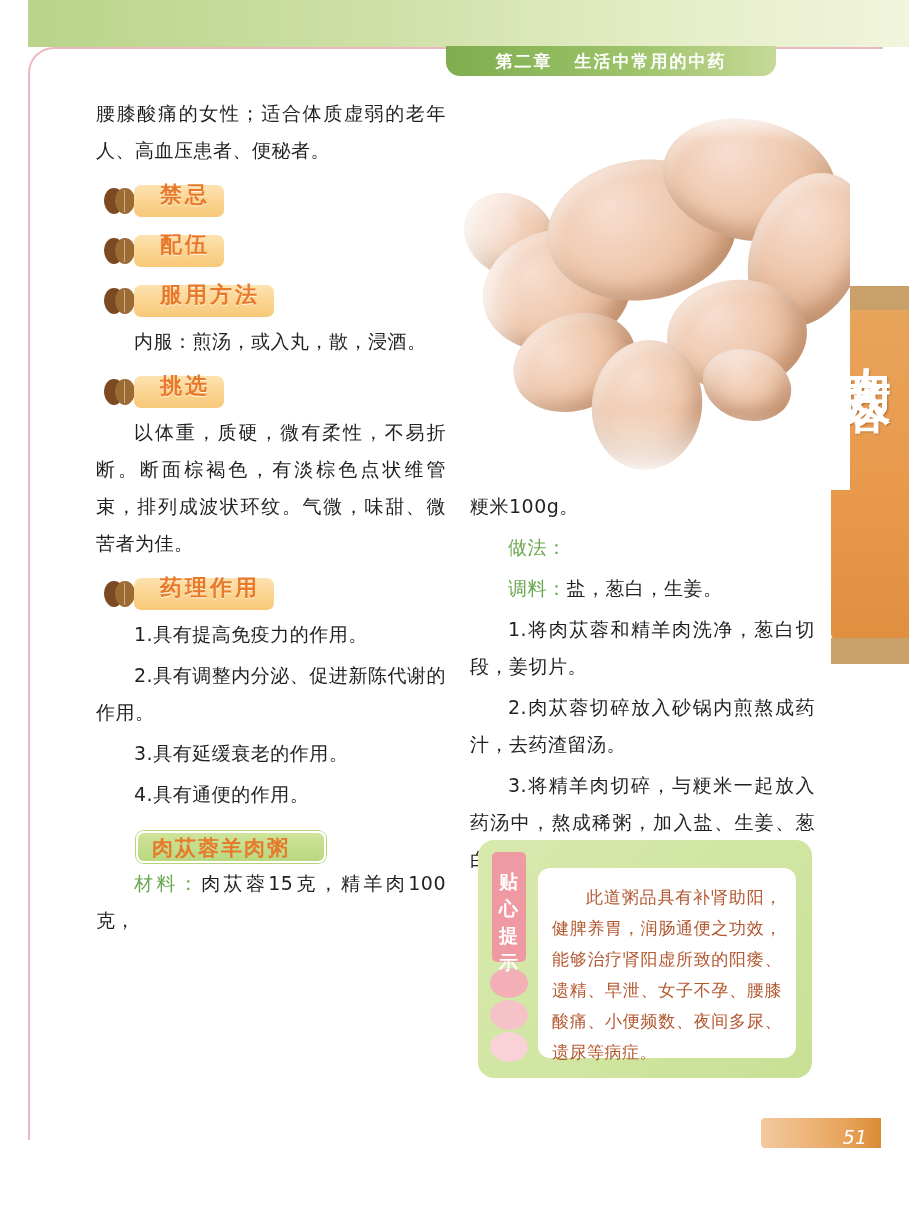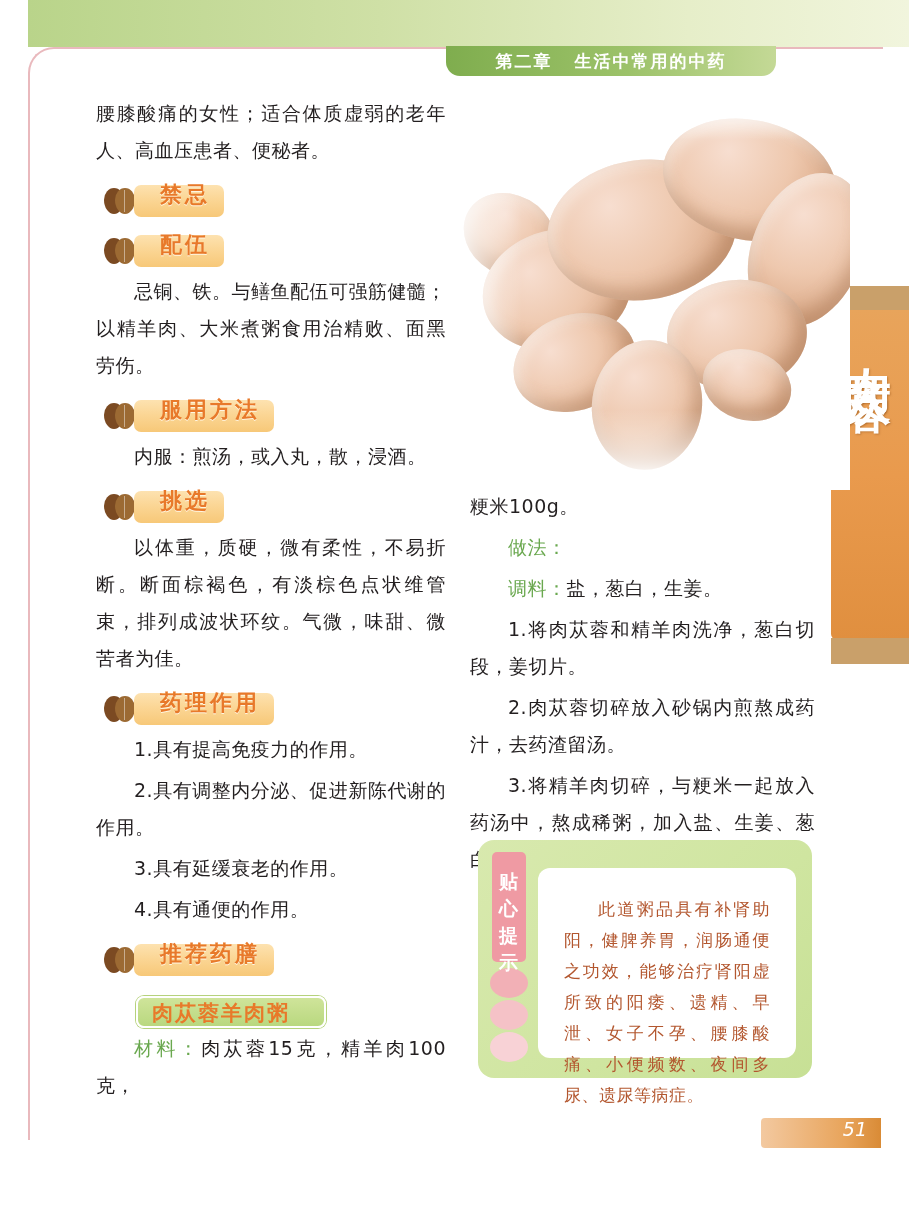--- a/index.html
+++ b/index.html
@@ -97,21 +97,21 @@
   .page-num-tab {
     position: absolute;
     right: 28px; bottom: 48px;
     width: 120px; height: 30px;
     background: linear-gradient(90deg,#f3c9a0 0%, #e8a45b 70%, #d98b36 100%);
     border-radius: 4px 0 0 4px;
     color: #ffffff;
     font-size: 19px;
     font-style: italic;
     display: flex;
-    align-items: flex-start;
+    align-items: flex-end;
     justify-content: flex-end;
     padding-right: 14px;
     box-sizing: border-box;
   }
 
   
   .col {
     position: absolute;
     font-family: "DejaVu Sans", "Liberation Sans", sans-serif;
     color: #231f20;
@@ -270,21 +270,21 @@
   .tip-inner {
     position: absolute;
     left: 538px; top: 868px;
     width: 258px; height: 190px;
     background: #ffffff;
     border-radius: 12px;
     padding: 14px 14px 10px 14px;
     box-sizing: border-box;
   }
   .tip-inner p {
-    margin: 12px;
+    margin: 0;
     color: #b3572f;
     font-size: 17px;
     line-height: 31px;
     text-align: justify;
     text-indent: 34px;
     letter-spacing: .5px;
   }
   .bottom-white {
     position: absolute;
     left: 0; bottom: 0;
@@ -346,21 +346,20 @@
     <div class="sec">
       <div class="leaf">
           <div class="l1"></div>
           <div class="l2"></div>
           <div class="vein"></div>
         </div>
       <div class="pill">
           <span>配伍</span>
         </div>
     </div>
-    <p class="body indent">忌铜、铁。与鳝鱼配伍可强筋健髓；以精羊肉、大米煮粥食用治精败、面黑劳伤。</p>
 
     <div class="sec">
       <div class="leaf">
           <div class="l1"></div>
           <div class="l2"></div>
           <div class="vein"></div>
         </div>
       <div class="pill">
           <span>服用方法</span>
         </div>
@@ -387,30 +386,20 @@
         </div>
       <div class="pill">
           <span>药理作用</span>
         </div>
     </div>
     <p class="body indent">1.具有提高免疫力的作用。</p>
     <p class="body indent">2.具有调整内分泌、促进新陈代谢的作用。</p>
     <p class="body indent">3.具有延缓衰老的作用。</p>
     <p class="body indent">4.具有通便的作用。</p>
 
-    <div class="sec">
-      <div class="leaf">
-          <div class="l1"></div>
-          <div class="l2"></div>
-          <div class="vein"></div>
-        </div>
-      <div class="pill">
-          <span>推荐药膳</span>
-        </div>
-    </div>
 
     <div class="recipe-pill">
       <span>肉苁蓉羊肉粥</span>
     </div>
 
     <p class="body indent">
       <span class="label-green">材料：</span><span>肉苁蓉15克，精羊肉100克，</span>
     </p>
   </div>
 

